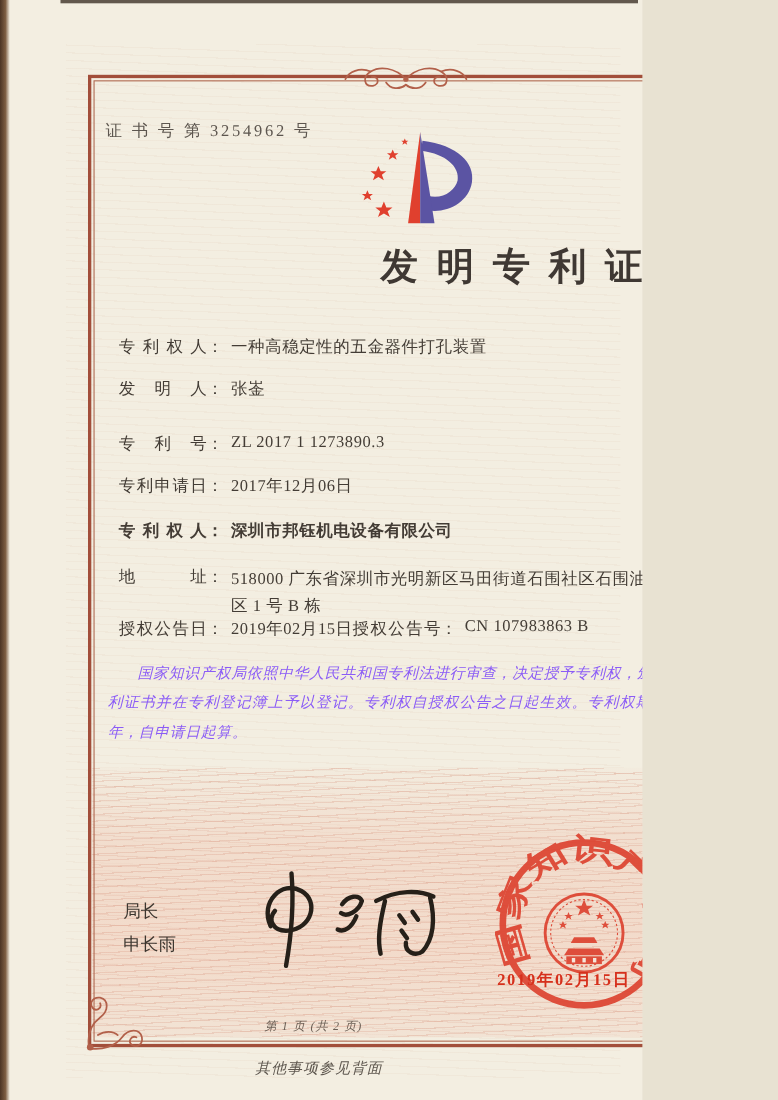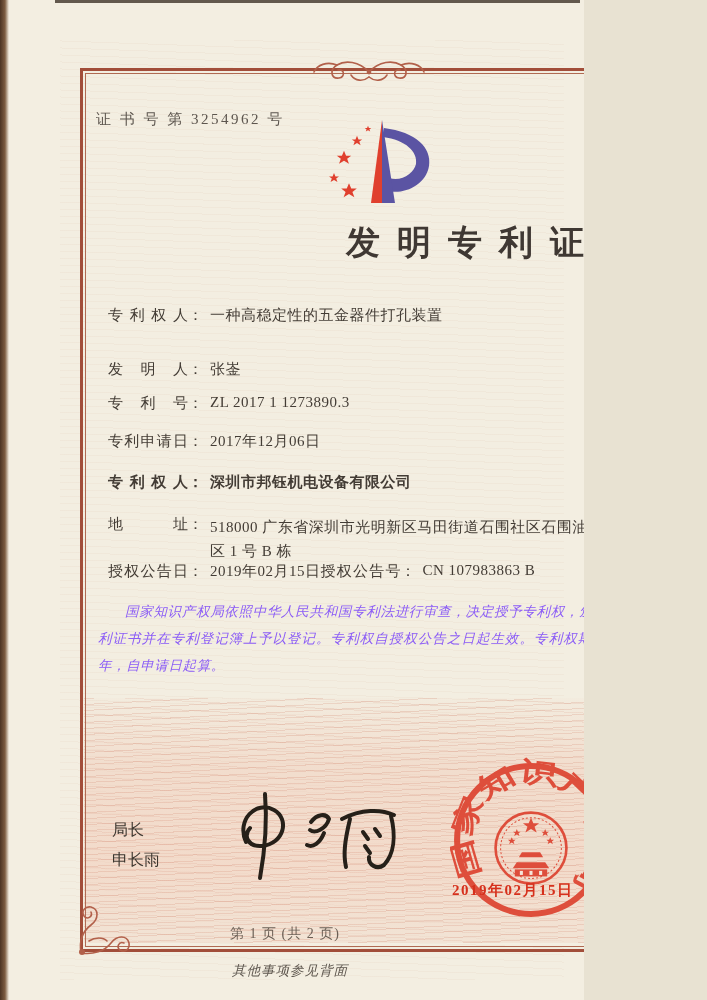--- a/index.html
+++ b/index.html
@@ -38,40 +38,40 @@
   
   .cert-no{position:absolute;left:96px;top:110px;font-size:15px;letter-spacing:2.5px;color:#5d564f;}
   .logo{position:absolute;left:328px;top:116px;}
   .qr{position:absolute;left:586px;top:121px;width:75px;height:75px;}
   
   .title{position:absolute;left:80px;top:220px;width:572px;text-align:right;
     font-size:34px;font-weight:600;color:#3f3833;letter-spacing:17px;padding-left:17px;box-sizing:border-box;}
   
   .fields{position:absolute;left:108px;top:306px;width:545px;font-size:15px;color:#433c35;}
   .frow{position:absolute;left:0;display:flex;align-items:flex-start;}
-  .r1{top:0;} .r2{top:54px;} .r3{top:88px;} .r4{top:126px;} .r5{top:167px;font-weight:bold;} .r6{top:209px;} .r7{top:256px;}
+  .r1{top:0;} .r2{top:38px;} .r3{top:88px;} .r4{top:126px;} .r5{top:167px;font-weight:bold;} .r6{top:209px;} .r7{top:256px;}
   .flabel{display:inline-block;width:80px;text-align:justify;text-align-last:justify;flex:none;}
   .colon{flex:none;margin-right:7px;}
   .fvalue{letter-spacing:.5px;}
   .fvalue.addr{width:452px;line-height:24px;}
   .pair2{display:flex;}
   
   .paras{position:absolute;left:98px;top:598px;width:552px;
     font-size:13.5px;line-height:27px;color:#8b5cf6;font-style:italic;letter-spacing:.6px;}
   .paras p{margin:0;text-indent:2em;text-align:justify;}
   
   .director{position:absolute;left:112px;top:815px;font-size:16px;color:#3c362f;line-height:30px;}
   .signature{position:absolute;left:216px;top:788px;}
   
   .seal{position:absolute;left:450px;top:757px;width:162px;height:166px;opacity:.92;}
   .seal-date{position:absolute;left:452px;top:881px;font-size:15px;font-weight:bold;
     color:#d6301c;letter-spacing:1.5px;white-space:nowrap;}
   
   .page-info{position:absolute;left:225px;top:925px;width:120px;text-align:center;
-    font-size:14px;color:#6b5f55;letter-spacing:1px;white-space:nowrap;}
+    font-size:11px;color:#6b5f55;letter-spacing:1px;white-space:nowrap;font-style:italic;}
   .back-note{position:absolute;left:230px;top:962px;width:120px;text-align:center;
     font-size:13.5px;color:#5d564e;letter-spacing:1px;font-style:italic;white-space:nowrap;}
 </style>
 </head>
 <body>
 
 <div class="page">
 
   <div class="edge-left"></div>
   <div class="edge-top"></div>

